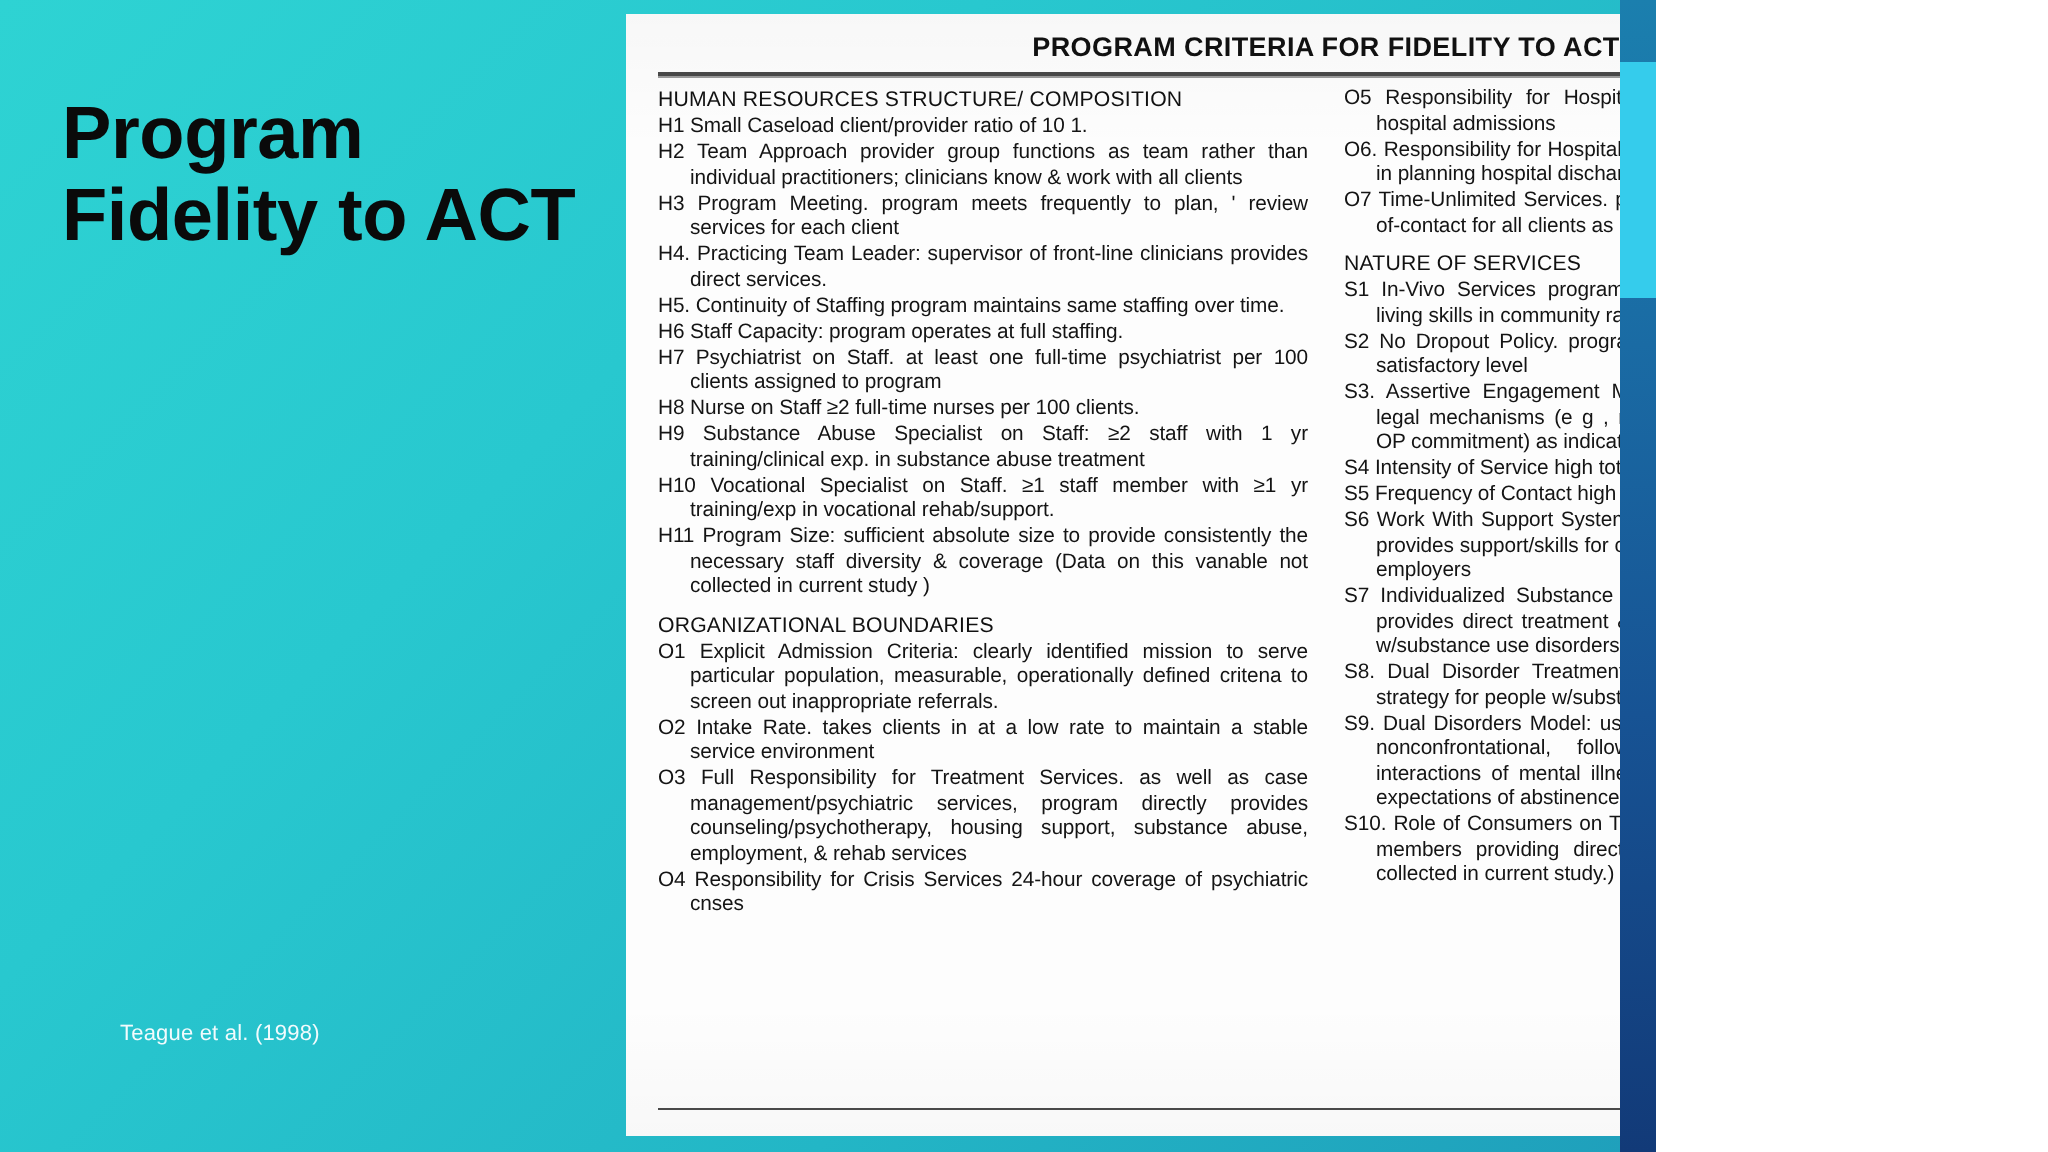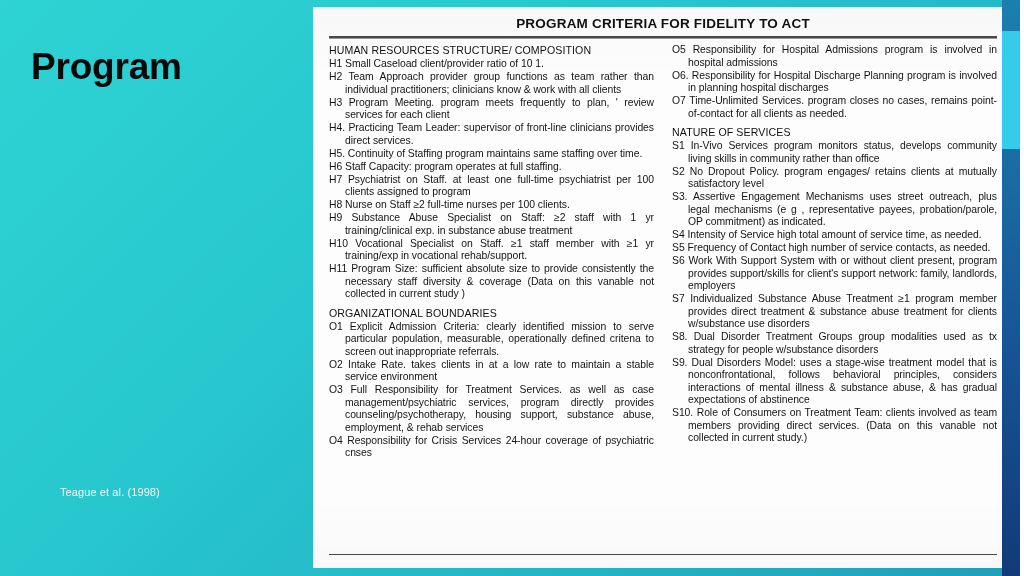--- a/index.html
+++ b/index.html
@@ -10,21 +10,21 @@
   body {
     width: 1024px;
     height: 576px;
     overflow: hidden;
     font-family: "Liberation Sans", sans-serif;
   }
 
   
   #slide {
     position: relative;
-    width: 1020px;
+    width: 828px;
     height: 576px;
     overflow: hidden;
     background: linear-gradient(135deg, #2ed3d3 0%, #28c8cf 35%, #23b6c6 70%, #1f9fbb 100%);
   }
 
   
   .right-band {
     position: absolute;
     top: 0;
     right: 0;
@@ -51,21 +51,21 @@
     font-size: 37px;
     line-height: 41px;
     font-weight: bold;
     letter-spacing: -0.2px;
   }
   .title .tline { display: block; }
 
   .citation {
     position: absolute;
     left: 60px;
-    top: 485px;
+    top: 510px;
     color: #f2fbfd;
     font-size: 11px;
     line-height: 14px;
     letter-spacing: 0.1px;
   }
 
   
   .doc {
     position: absolute;
     left: 313px;
@@ -153,20 +153,21 @@
                       rgba(0,0,0,0) 88%, rgba(0,0,0,0.02) 100%);
   }
 </style>
 </head>
 <body>
 
 <div id="slide">
 
   <div class="title">
     <span class="tline">Program</span>
+    <span class="tline">Fidelity to ACT</span>
   </div>
 
   <div class="citation">Teague et al. (1998)</div>
 
   <div class="doc">
     <div class="doc-inner">
 
       <div class="doc-title">PROGRAM CRITERIA FOR FIDELITY TO ACT</div>
       <div class="rule-top"></div>
 

